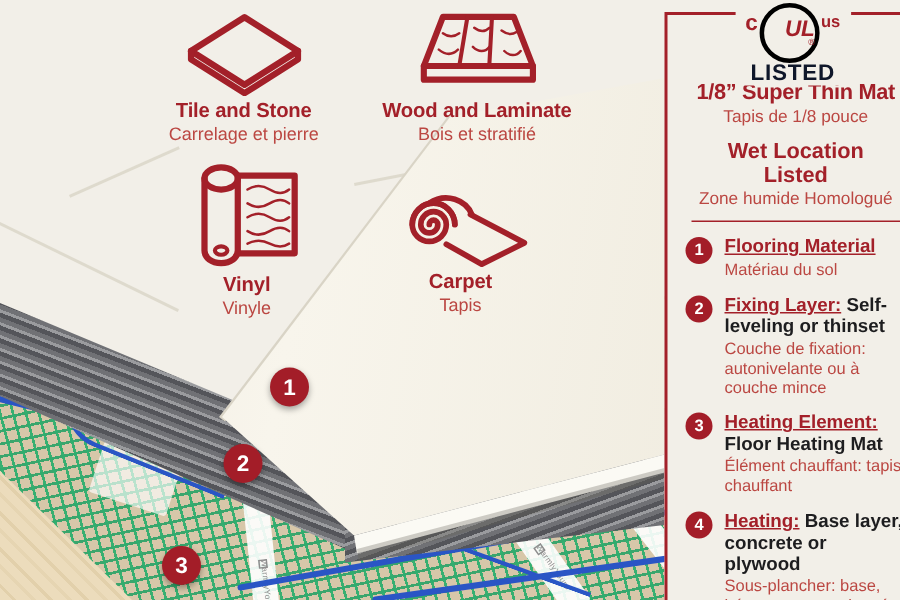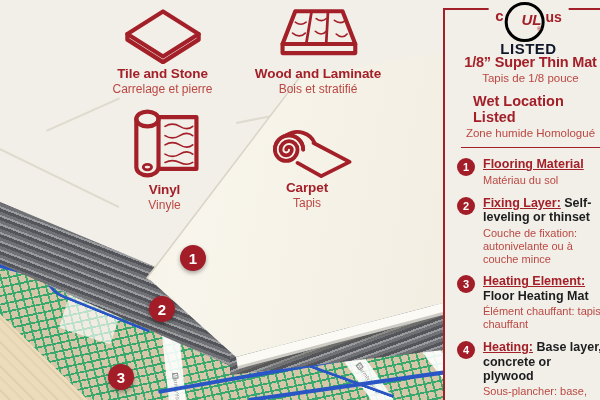--- a/index.html
+++ b/index.html
@@ -72,26 +72,26 @@
   .panel{position:absolute;left:443px;top:8px;width:167px;height:400px;
     border:2px solid #a32029;z-index:4;}
   .ul-logo{position:absolute;top:-8px;left:50%;transform:translateX(-50%);
     background:#f2efe8;padding:0 7px;display:flex;flex-direction:column;align-items:center;z-index:3;}
   .ul-row{display:flex;align-items:flex-start;}
   .ul-c{font-size:15px;font-weight:800;color:#a32029;margin:5px 1px 0 0;}
   .ul-circle{width:34px;height:34px;border:3px solid #000000;border-radius:50%;
     display:flex;flex-direction:column;align-items:flex-end;justify-content:center;line-height:1;}
   .ul-mark{font-size:15px;font-weight:800;font-style:italic;color:#a32029;}
   .ul-reg{font-size:6px;color:#a32029;margin-top:-1px;}
-  .ul-us{font-size:14px;font-weight:800;color:#a32029;margin:7px 0 0 1px;}
+  .ul-us{font-size:11px;font-weight:800;color:#a32029;margin:7px 0 0 1px;}
   .ul-listed{font-size:15px;font-weight:800;color:#0f172a;letter-spacing:.5px;margin-top:-2px;}
   .panel-inner{padding:44px 6px 0 10px;}
   .panel-title{font-size:14.5px;font-weight:800;color:#a32029;text-align:center;white-space:nowrap;letter-spacing:-.2px;}
   .panel-title-fr{font-size:11.5px;color:#bb4742;text-align:center;margin-top:2px;}
-  .panel-sub{font-size:14.5px;font-weight:800;color:#a32029;text-align:left;line-height:1.12;margin:9px 18px 0;}
+  .panel-sub{font-size:14.5px;font-weight:800;color:#a32029;text-align:center;line-height:1.12;margin:9px 18px 0;}
   .panel-sub-fr{font-size:11.5px;color:#bb4742;text-align:center;margin-top:2px;white-space:nowrap;}
   .divider{border:none;border-top:1.5px solid #a32029;margin:8px 6px 9px;}
   .layer-item{display:flex;margin:0 0 9px 2px;}
   .num-badge{flex-shrink:0;width:18px;height:18px;border-radius:50%;background:#a31d28;color:#fff;
     font-size:11px;font-weight:bold;display:flex;align-items:center;justify-content:center;margin:1px 8px 0 0;}
   .layer-text{width:122px;}
   .layer-title{font-size:12.5px;font-weight:800;line-height:1.15;}
   .lt-red{color:#a32029;text-decoration:underline;} .lt-blk{color:#1d1d1f;}
   .layer-fr{font-size:11px;color:#bb4742;line-height:1.18;margin-top:2px;}
 </style>

